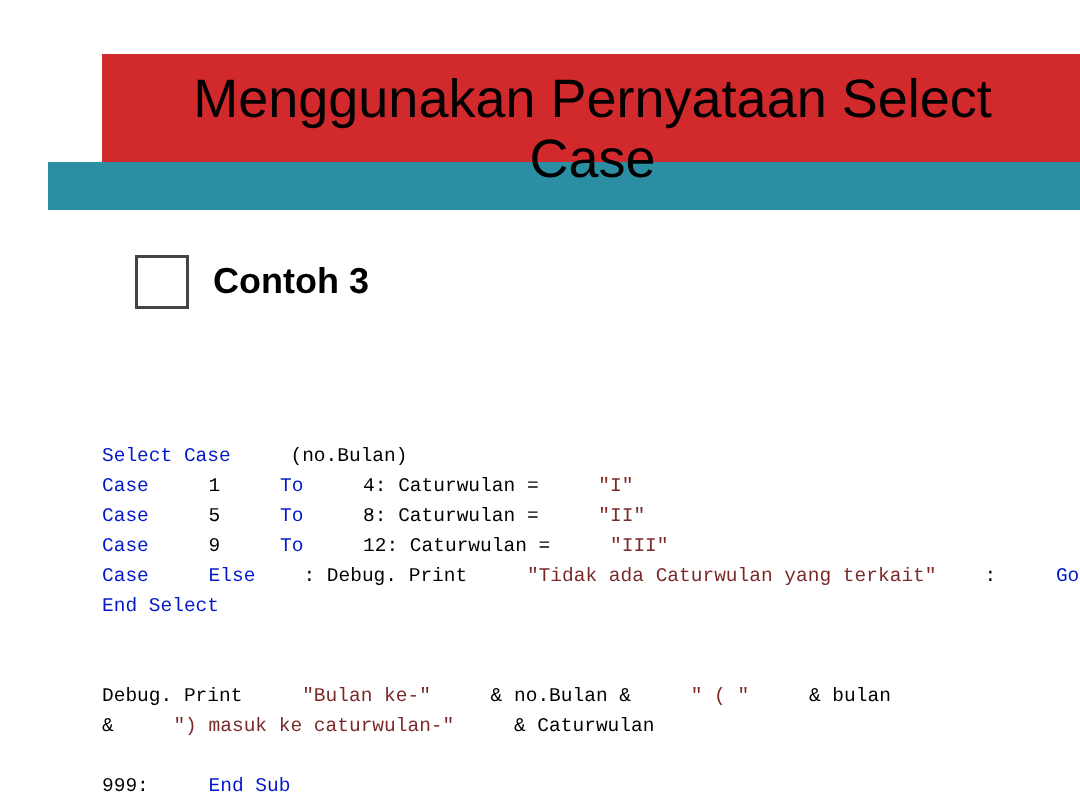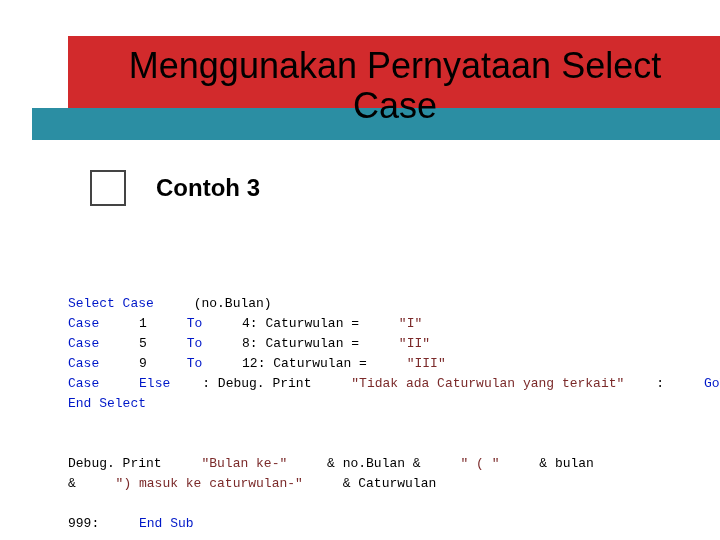--- a/index.html
+++ b/index.html
@@ -41,21 +41,20 @@
     color: #000;
     line-height: 40px;
     font-family: Arial, sans-serif;
   }
   .body-area {
     padding: 18px 40px 0 40px;
   }
   .bullet-row {
     display: flex;
     align-items: center;
-    gap: 14px;
     margin-left: 2px;
     margin-bottom: 18px;
   }
   .bullet-box {
     width: 11px;
     height: 11px;
     border: 2px solid #444;
     background: transparent;
   }
   .bullet-label {

